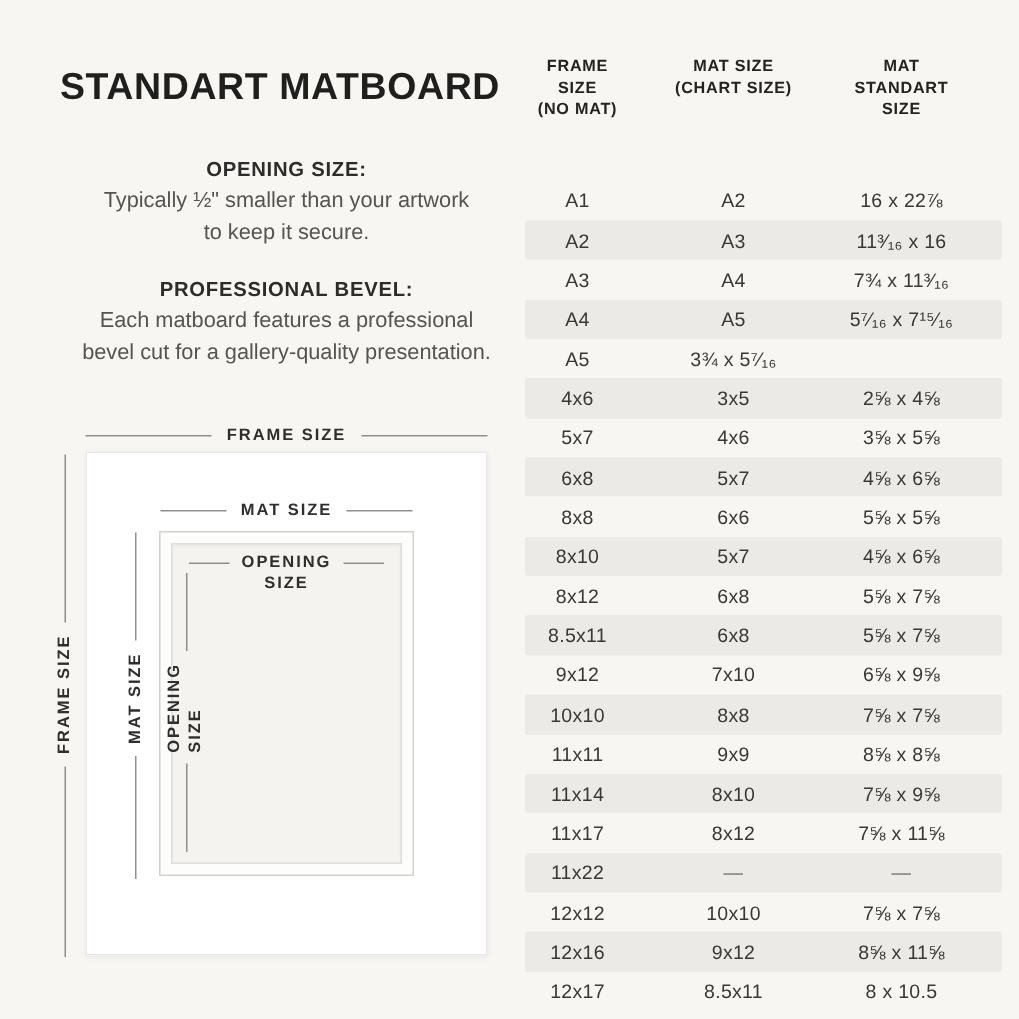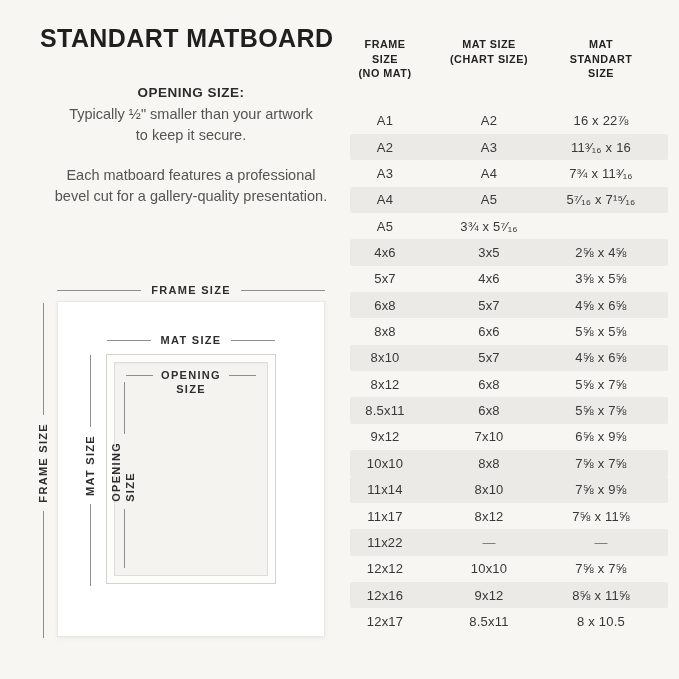--- a/index.html
+++ b/index.html
@@ -14,21 +14,21 @@
   .canvas {
     position: relative;
     width: 679px;
     height: 679px;
   }
 
   
   .left-col {
     position: absolute;
     left: 40px;
-    top: 24px;
+    top: 44px;
     width: 302px;
   }
   .page-title {
     margin: 0 0 32px 0;
     font-size: 25px;
     line-height: 1.17;
     font-weight: 700;
     letter-spacing: 0.4px;
     color: #1f1f1e;
   }
@@ -174,21 +174,21 @@
     display: flex;
     flex-direction: column;
     align-items: center;
     text-align: center;
     font-size: 10.8px;
     font-weight: 600;
     letter-spacing: 0.5px;
     line-height: 1.35;
     color: #232322;
   }
-  .rows { margin-top: 27px; }
+  .rows { margin-top: 40px; }
   .tr {
     height: 26.35px;
     align-items: center;
     border-radius: 2px;
   }
   .tr.stripe { background: #eceae7; }
   .td {
     text-align: center;
     font-size: 13px;
     letter-spacing: 0.2px;
@@ -207,20 +207,21 @@
       <span>STANDART MATBOARD</span>
     </h1>
 
     <div class="text-section">
       <span class="heading">OPENING SIZE:</span>
       <span class="body-line">Typically ½" smaller than your artwork</span>
       <span class="body-line">to keep it secure.</span>
     </div>
 
     <div class="text-section">
+      <span class="heading">PROFESSIONAL BEVEL:</span>
       <span class="body-line">Each matboard features a professional</span>
       <span class="body-line">bevel cut for a gallery-quality presentation.</span>
     </div>
   </div>
 
   <div class="diagram">
 
     <div class="hdim frame-top-dim">
       <span class="hline"></span>
       <span class="dim-label">FRAME SIZE</span>
@@ -346,20 +347,25 @@
         <div class="tr">
           <div class="td">9x12</div>
           <div class="td">7x10</div>
           <div class="td">6⅝ x 9⅝</div>
         </div>
         <div class="tr stripe">
           <div class="td">10x10</div>
           <div class="td">8x8</div>
           <div class="td">7⅝ x 7⅝</div>
         </div>
+        <div class="tr">
+          <div class="td">11x11</div>
+          <div class="td">9x9</div>
+          <div class="td">8⅝ x 8⅝</div>
+        </div>
         <div class="tr stripe">
           <div class="td">11x14</div>
           <div class="td">8x10</div>
           <div class="td">7⅝ x 9⅝</div>
         </div>
         <div class="tr">
           <div class="td">11x17</div>
           <div class="td">8x12</div>
           <div class="td">7⅝ x 11⅝</div>
         </div>

